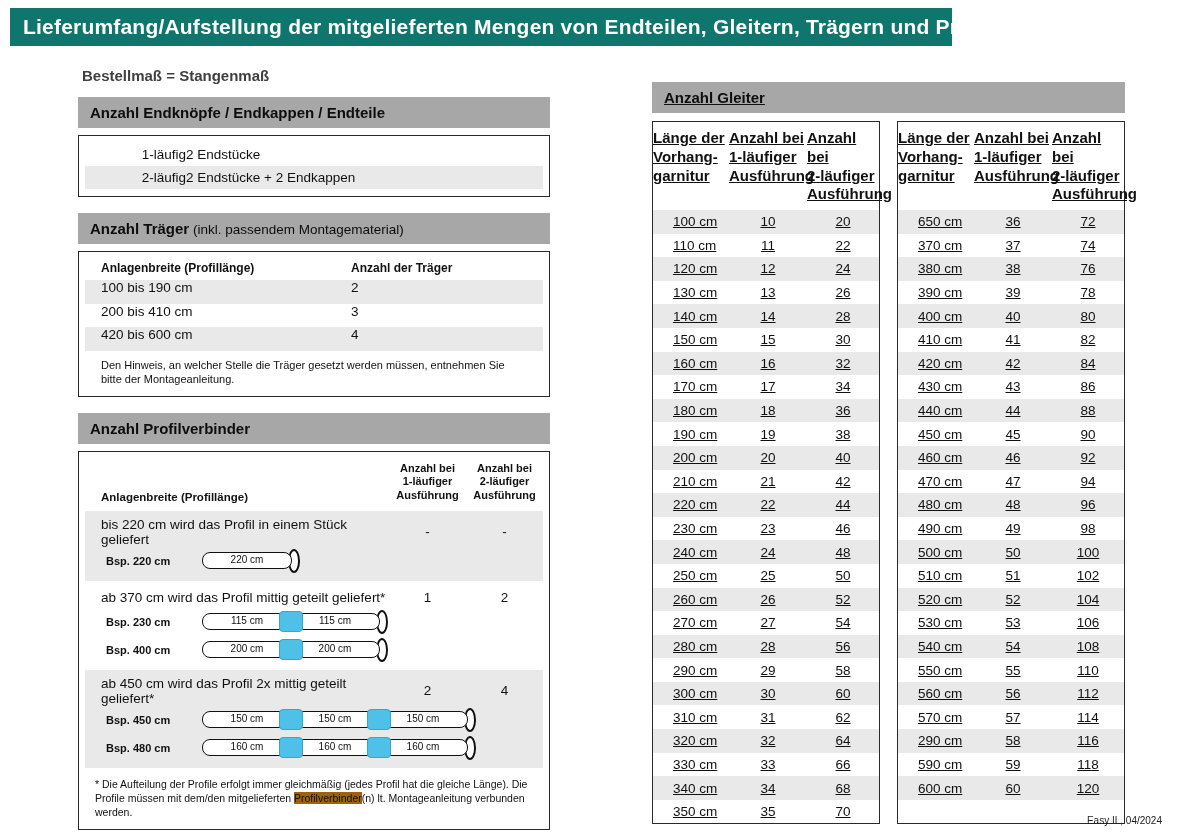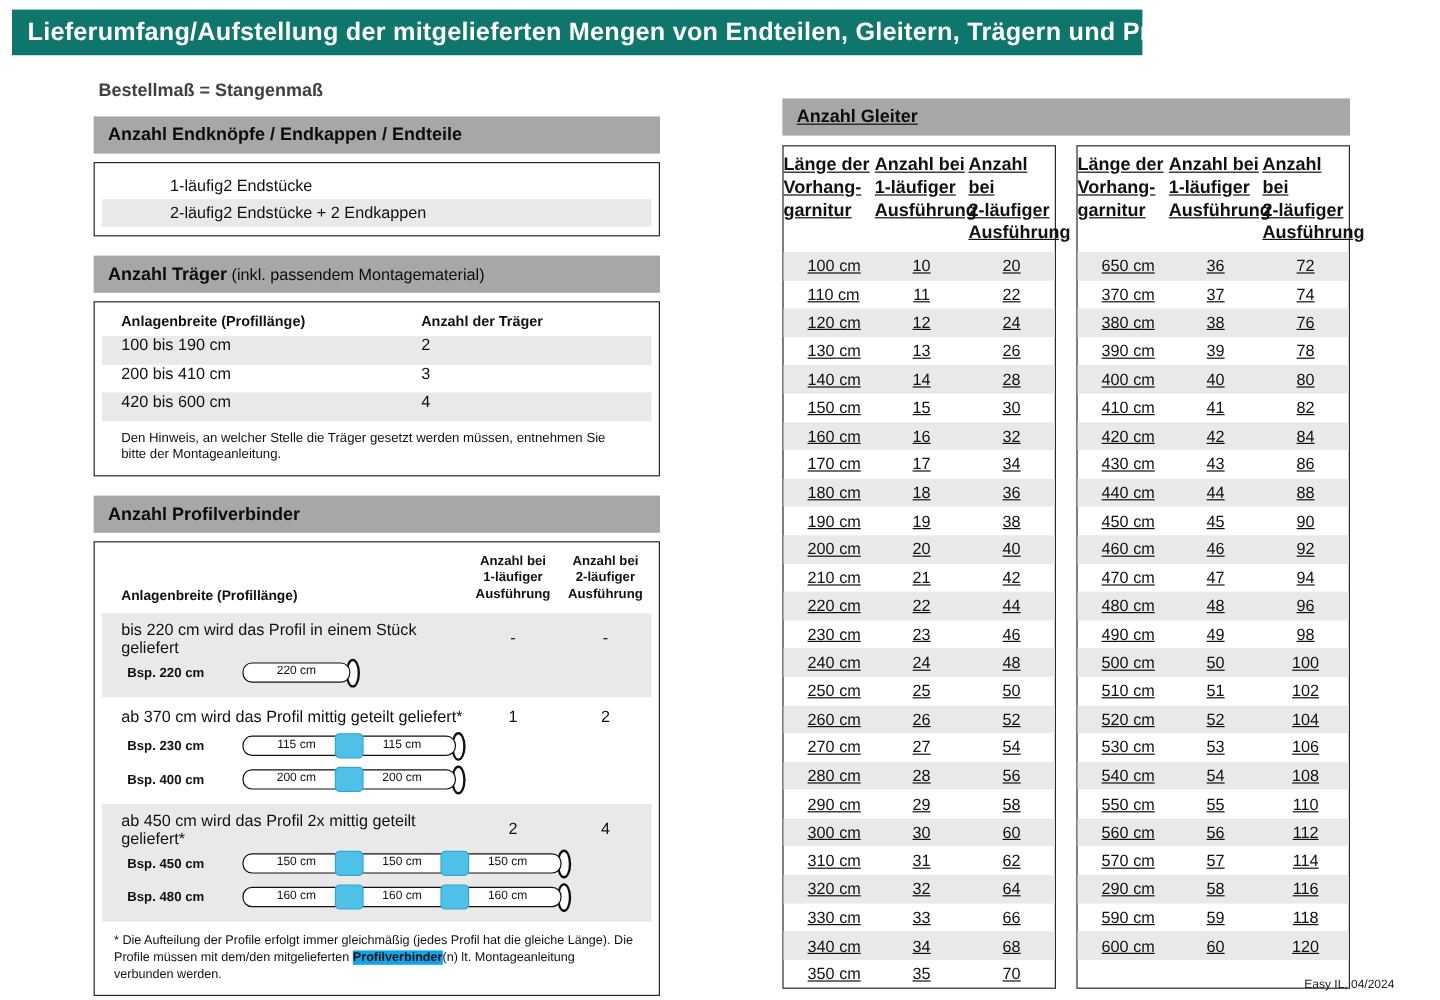--- a/index.html
+++ b/index.html
@@ -68,21 +68,21 @@
   }
   .rod-conn {
     width:24px; height:21px; background:#4fc1e8; border:1px solid #35a6cf;
     border-radius:4px; margin:0 -13px; position:relative; z-index:2;
   }
   .rod-cap {
     width:12px; height:24px; background:#fff; border:2px solid #111;
     border-radius:50%; margin-left:-4px; position:relative; z-index:0;
   }
   .pv-foot { font-size:10.5px; line-height:1.35; padding:9px 12px 10px 10px; }
-  .hl { background:#0ea5e9;font-weight:bold; }
+  .hl { background:#a16207; }
 
   
   .g-tables { display:flex; justify-content:space-between; margin-top:8px; }
   .g-table { width:228px; border:1px solid #2a2a2a; background:#fff; }
   .g-head { display:flex; padding:7px 0 6px 0; }
   .g-hc { font-weight:bold; font-size:15px; line-height:1.25; text-align:left; }
   .g-col1 { width:76px; }
   .g-col2 { width:78px; }
   .g-col3 { width:72px; }
   .g-row { display:flex; height:23.6px; align-items:center; font-size:13.5px; }

